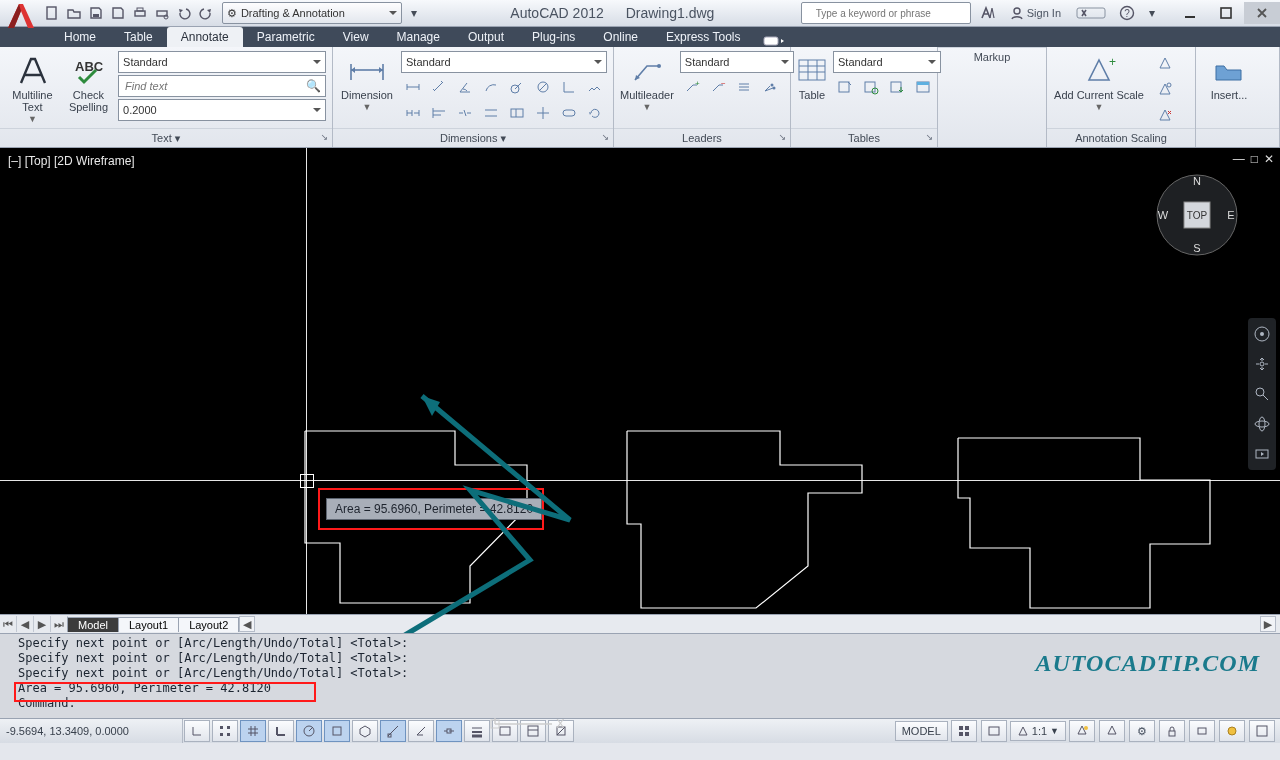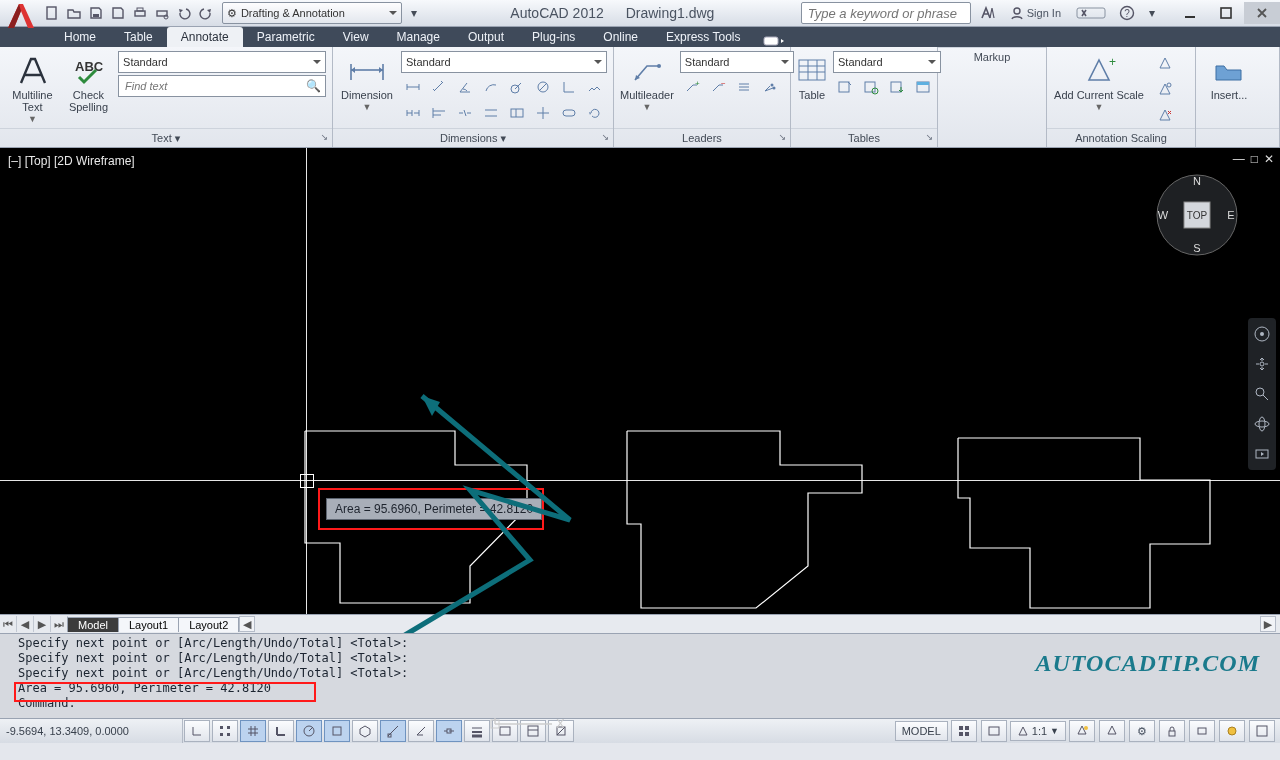--- a/index.html
+++ b/index.html
@@ -10,21 +10,21 @@
   .applogo svg{position:absolute;top:2px;left:4px;}
   .qat{display:flex;align-items:center;gap:2px;padding-left:2px;}
   .qat-btn{width:20px;height:20px;display:flex;align-items:center;justify-content:center;color:#454c57;}
   .qat-btn svg{display:block;}
   .workspace-dd{margin-left:6px;height:20px;background:linear-gradient(#fdfdfe,#e3e7ee);border:1px solid #8892a0;border-radius:2px;display:flex;align-items:center;padding:0 14px 0 4px;position:relative;min-width:160px;font-size:11px;color:#333;}
   .workspace-dd .gear{margin-right:4px;}
   .workspace-dd:after{content:"";position:absolute;right:4px;top:8px;border:4px solid transparent;border-top-color:#555;}
   .title-center{flex:1;text-align:center;font-size:14px;color:#4a5361;}
   .title-center .app{margin-right:18px;}
   .search-box{height:20px;width:160px;background:#fff;border:1px solid #8892a0;border-radius:2px;display:flex;align-items:center;padding:0 4px;margin-right:6px;}
-  .search-box input{border:none;outline:none;font-size:13px;font-style:italic;color:#999;width:100%;background:transparent;}
+  .search-box input{border:none;outline:none;font-size:10px;color:#999;width:100%;background:transparent;margin-left:8px;}
   .title-right{display:flex;align-items:center;gap:4px;padding-right:2px;}
   .title-icon{width:22px;height:20px;display:flex;align-items:center;justify-content:center;color:#4a5361;}
   .signin{height:20px;padding:0 6px;display:flex;align-items:center;font-size:11px;color:#4a5361;border:1px solid transparent;}
   .win-controls{display:flex;margin-left:8px;}
   .win-btn{width:36px;height:22px;display:flex;align-items:center;justify-content:center;color:#555;}
   .win-btn.close{background:#c8cdd5;}
   
   .menutabs{height:20px;background:#3f4a5a;display:flex;align-items:flex-end;padding-left:50px;gap:0;}
   .menutab{padding:3px 14px;font-size:12px;color:#eef2f8;cursor:default;}
   .menutab.active{background:#eef1f5;color:#2b323d;border-radius:3px 3px 0 0;}
@@ -247,20 +247,23 @@
 Spelling</span>
       </div>
       <div class="stackcol" style="flex:1">
         <div class="combo">
             <span>Standard</span>
           </div>
         <div class="findbox">
           <input placeholder="Find text" style="">
           <span class="mag">🔍</span>
         </div>
+        <div class="combo">
+            <span>0.2000</span>
+          </div>
       </div>
     </div>
     <div class="panel-title">
         <span>Text ▾</span>
         <span class="exp">↘</span>
       </div>
   </div>
 
   <div class="panel" style="width:280px">
     <div class="panel-body">

